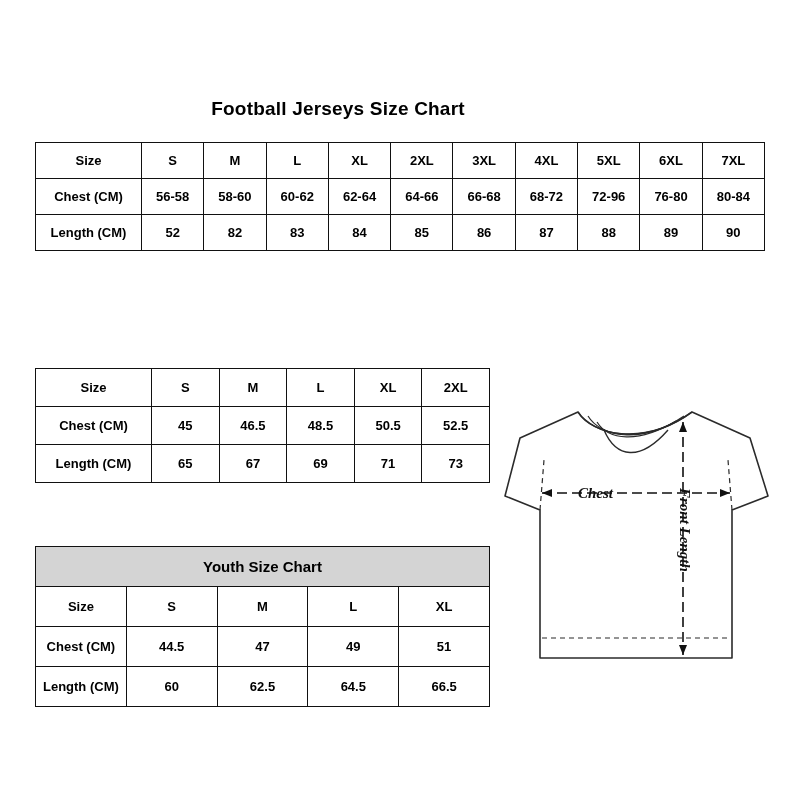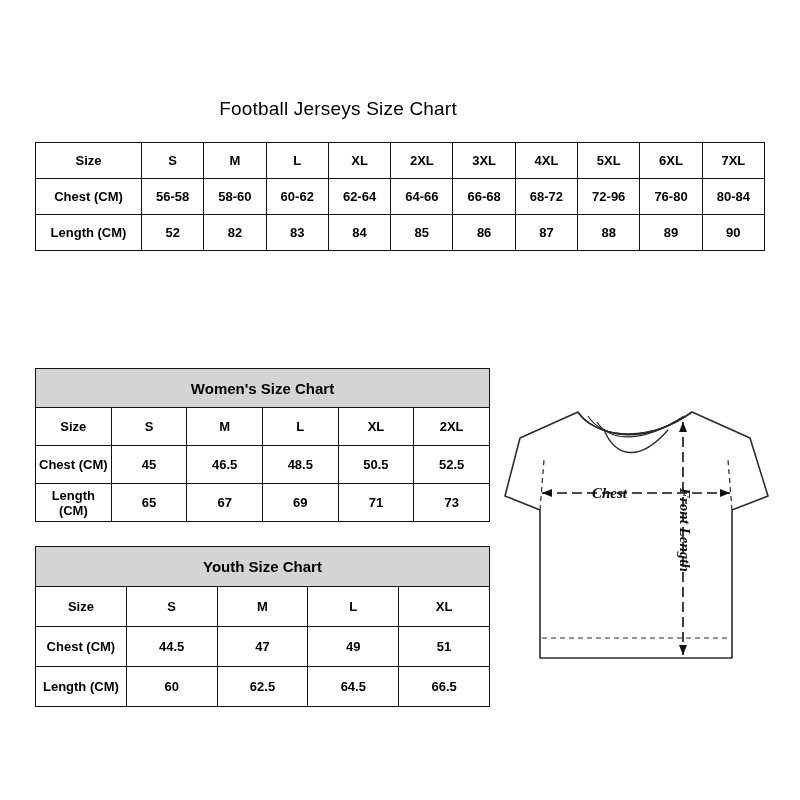--- a/index.html
+++ b/index.html
@@ -20,21 +20,21 @@
     width: 800px;
     height: 800px;
   }
   .title {
     position: absolute;
     top: 98px;
     left: 0;
     width: 676px;
     text-align: center;
     font-size: 19px;
-    font-weight: normal;
+    font-weight: bold;
     color: #000000;
     letter-spacing: 0.2px;
   }
   table {
     border-collapse: collapse;
     table-layout: fixed;
     position: absolute;
     background: #ffffff;
   }
   table td, table th {
@@ -101,21 +101,21 @@
   .diag-label {
     position: absolute;
     font-family: "Liberation Serif", serif;
     font-style: italic;
     font-weight: bold;
     font-size: 15px;
     color: #111111;
     white-space: nowrap;
   }
   #chest-label {
-    left: 92px;
+    left: 78px;
     top: 85px;
   }
   #frontlength-label {
     left: 176px;
     top: 88px;
     writing-mode: vertical-rl;
     text-orientation: mixed;
   }
 </style>
 </head>
@@ -164,23 +164,20 @@
       <td class="cell">87</td>
       <td class="cell">88</td>
       <td class="cell">89</td>
       <td class="cell">90</td>
     </tr>
   </tbody>
     </table>
 
   <table id="womens-table">
     <tbody>
-        <tr>
-      <td class="hdr-band" colspan="6">Women's Size Chart</td>
-    </tr>
     <tr>
       <td class="rowlabel" style="width:115px">Size</td>
       <td class="colhdr">S</td>
       <td class="colhdr">M</td>
       <td class="colhdr">L</td>
       <td class="colhdr">XL</td>
       <td class="colhdr">2XL</td>
     </tr>
     <tr>
       <td class="rowlabel">Chest (CM)</td>

